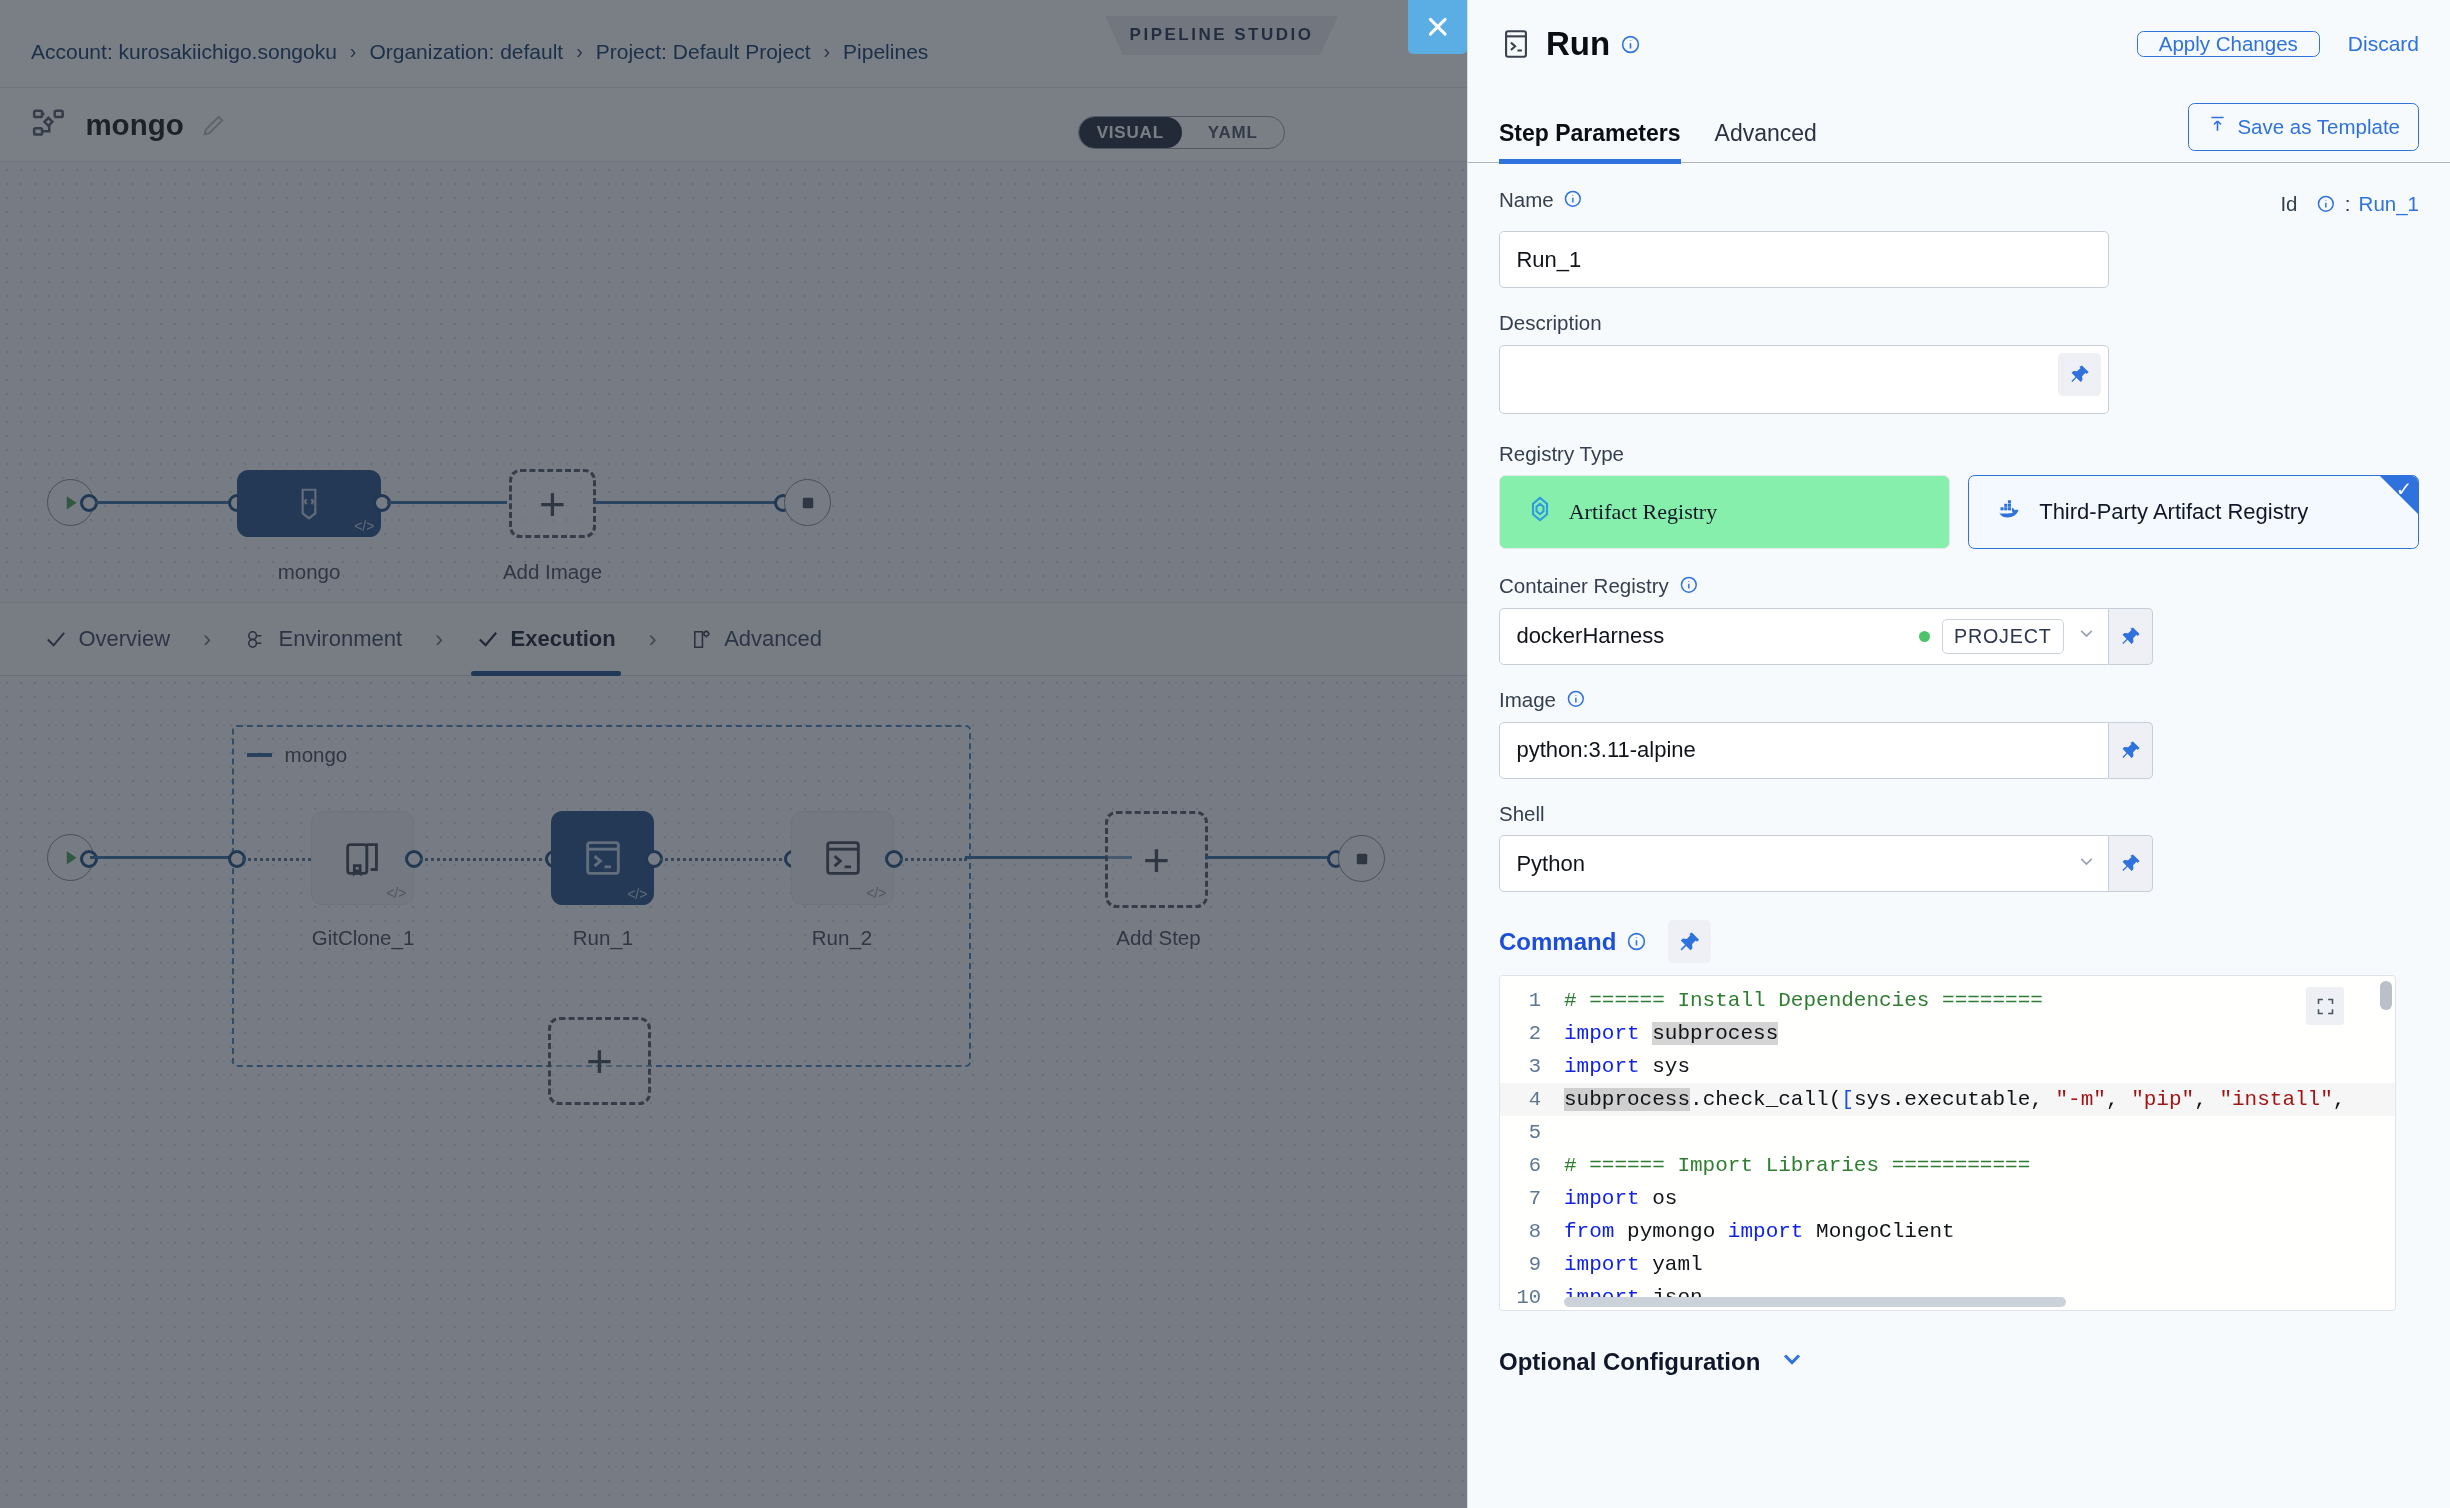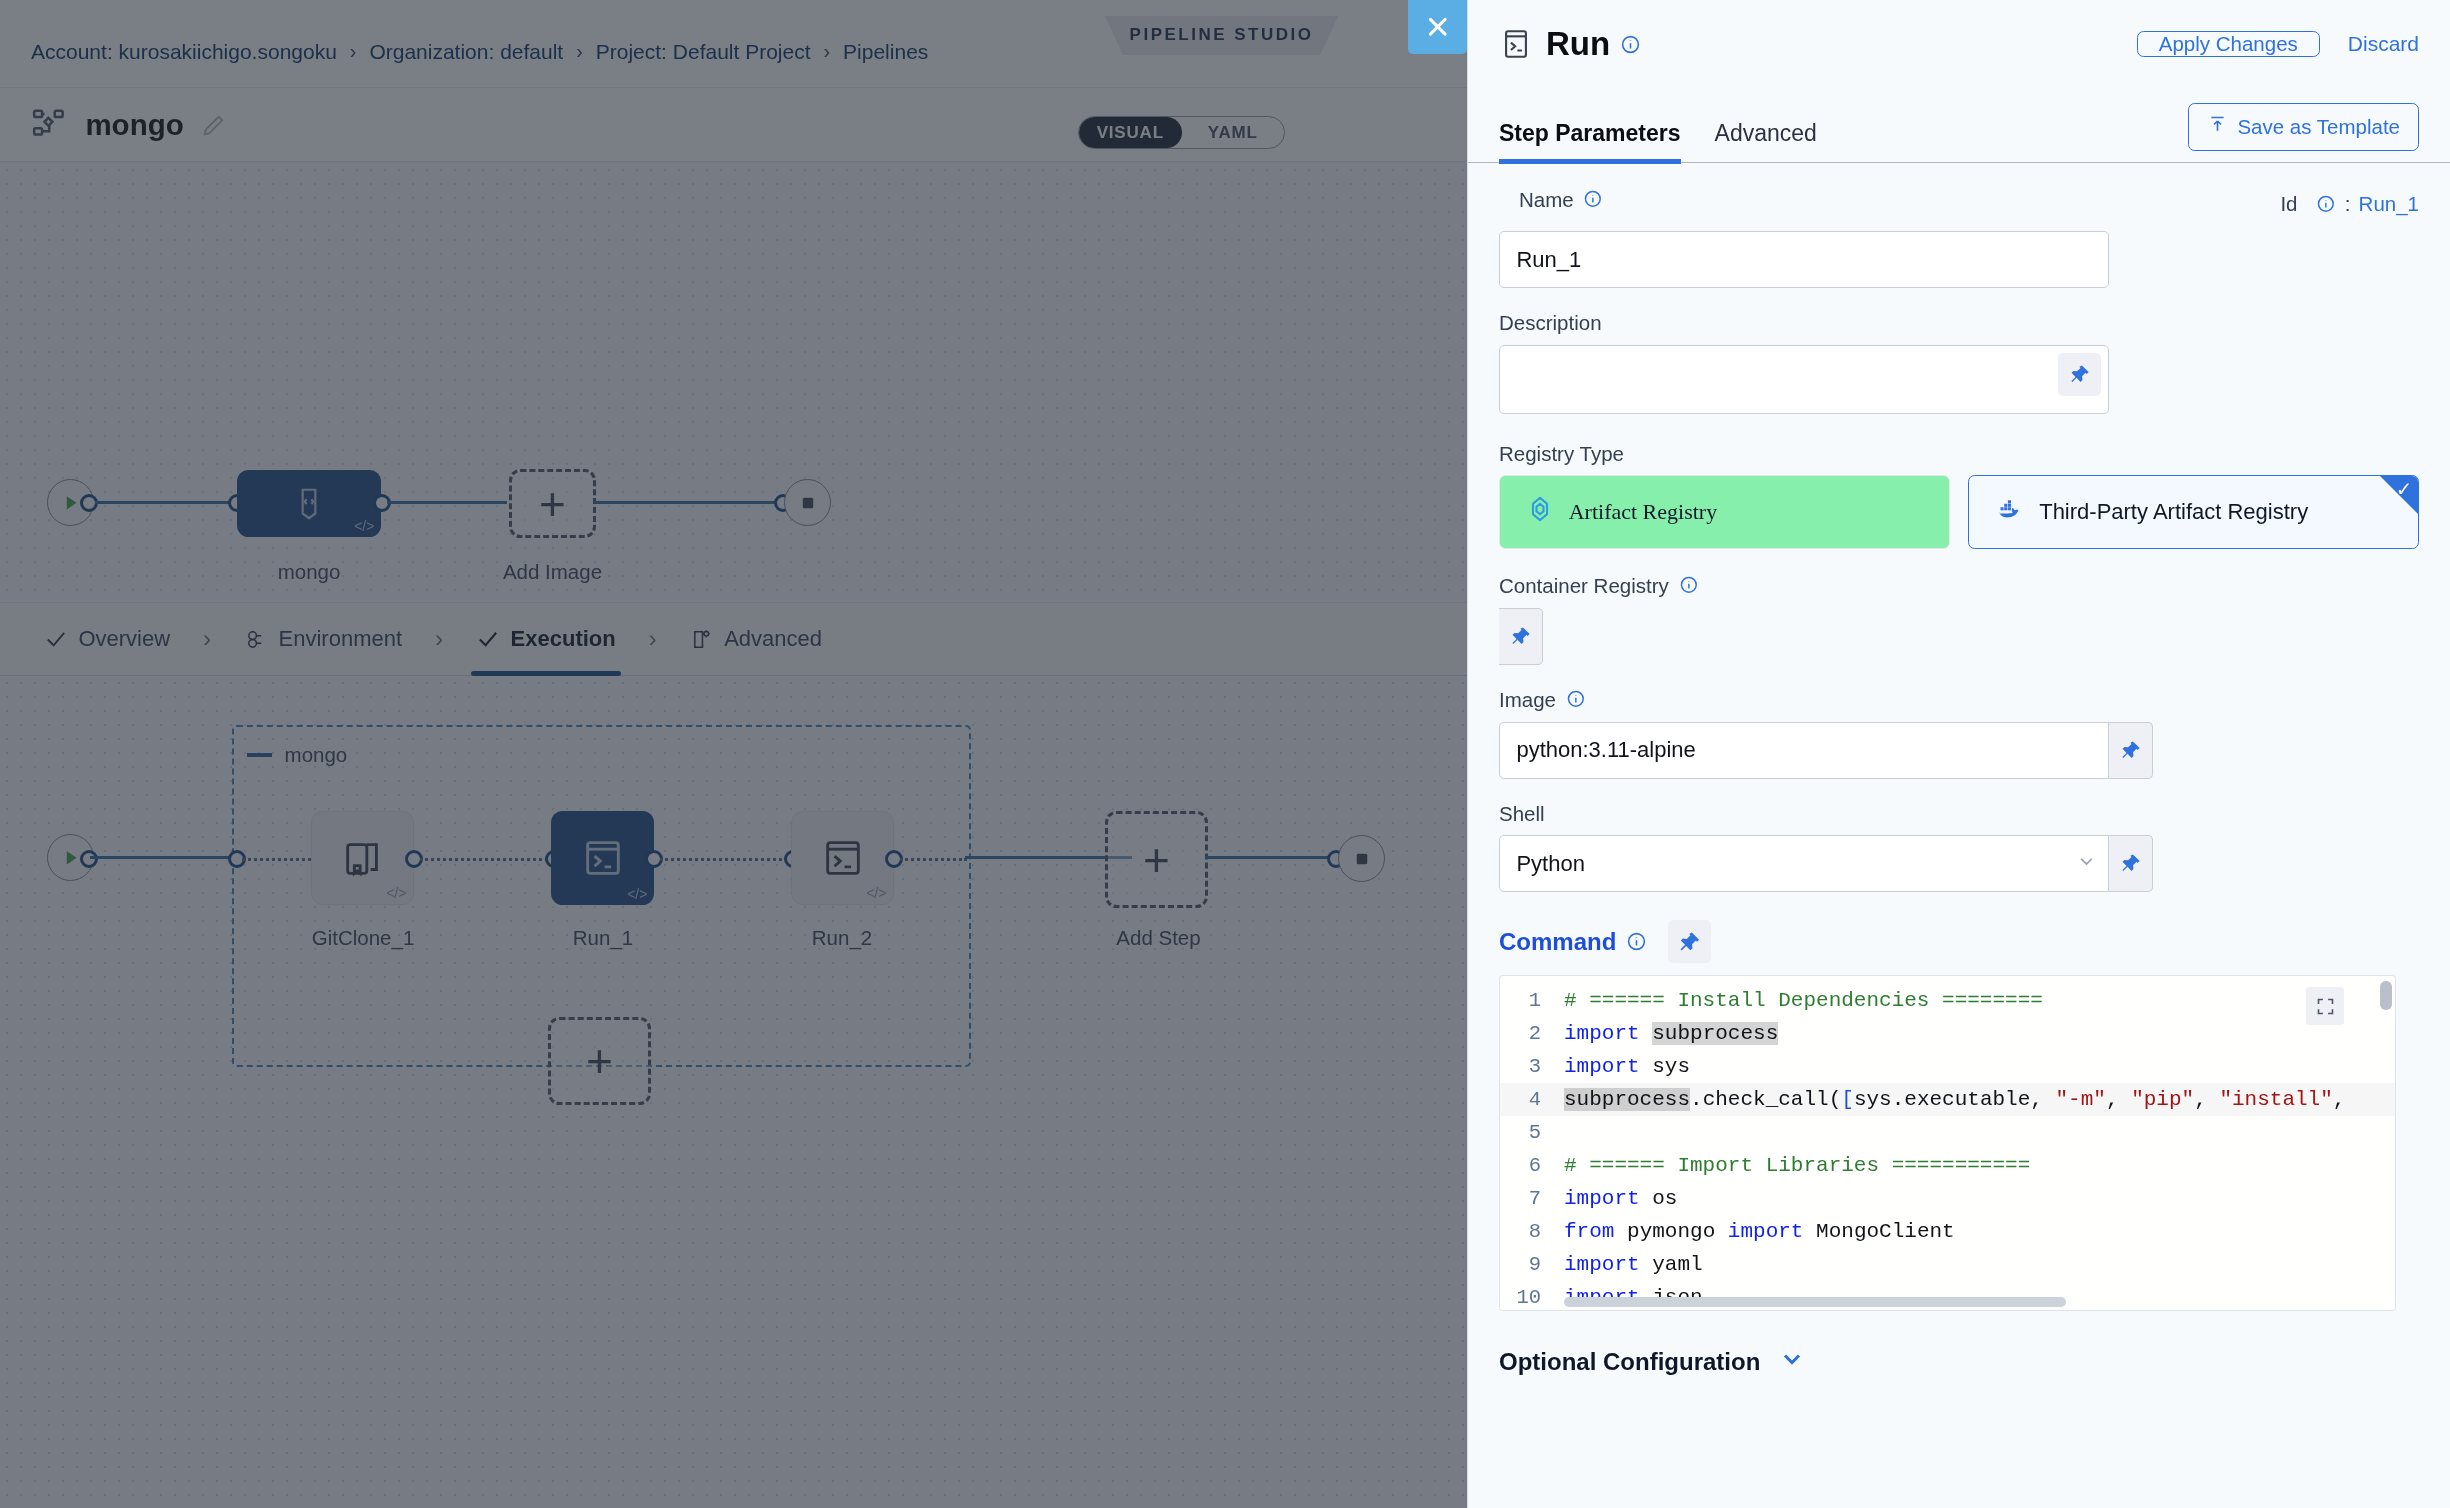--- a/index.html
+++ b/index.html
@@ -144,21 +144,21 @@
     border-bottom:1.6px solid #aeb6c0; background:#f7fafd; position:relative;
   }
   .ptab { font-size:23px; color:#2a3140; padding-bottom:14.7px; margin-right:34px; position:relative; cursor:pointer;}
   .ptab.active { font-weight:700; color:#0b0d12; }
   .ptab.active::after { content:""; position:absolute; left:0; right:0; bottom:-1.6px; height:4.9px; background:#2f72dd; }
   .save-tmpl { position:absolute; right:31px; bottom:11.5px; display:flex; align-items:center; gap:9.8px;}
 
   .panel-body { flex:1; overflow:hidden; padding:24.6px 31px 0 31px; }
 
   .fld-label { font-size:20.5px; color:#34404f; margin-bottom:9.8px; display:flex; align-items:center; }
-  .fld-row { display:flex; align-items:center; justify-content:space-between; margin-bottom:9.8px;margin-left:20px;}
+  .fld-row { display:flex; align-items:center; justify-content:space-between; margin-bottom:9.8px;}
   .id-chunk { font-size:20.5px; color:#34404f; display:flex; align-items:center; gap:8.2px;}
   .id-val { color:#2f72dd; }
 
   .txt-input {
     width:610px; height:57px; border:0.8px solid #c7ced8; border-radius:4.9px;
     background:#fff; font-size:22px; color:#10131a; padding:0 16.4px;
     font-family:"Liberation Sans", sans-serif; outline:none;
   }
   .txt-area {
     width:610px; height:69px; border:0.8px solid #c7ced8; border-radius:4.9px;
@@ -535,20 +535,30 @@
       <div class="fld-label" style="margin-top:24.6px;">
         <span>Container Registry</span>
         <span class="info-i">
           <svg viewBox="0 0 24 24" width="19.7" height="19.7" fill="none" stroke="#2f72dd" stroke-width="1.8">
               <circle cx="12" cy="12" r="9"></circle>
               <path d="M12 10.6v6M12 7.4v.6"></path>
             </svg>
         </span>
       </div>
       <div style="display:flex; align-items:center;">
+        <div class="combo" style="border-top-right-radius:0; border-bottom-right-radius:0;">
+          <span style="flex:1;">dockerHarness</span>
+          <span class="green-dot"></span>
+          <span class="scope-pill">PROJECT</span>
+          <span class="caret">
+            <svg viewBox="0 0 24 24" width="21" height="21" fill="none" stroke="#98a2b3" stroke-width="2">
+                <path d="M6 9l6 6 6-6"></path>
+              </svg>
+          </span>
+        </div>
         <div class="pin-attached">
           <svg viewBox="0 0 24 24" width="23" height="23" fill="#2f72dd">
               <path d="M14.5 2.5l7 7-2 2-1.2-1.2-3.6 3.6.4 3.8-2 2-4.2-4.2-4.4 4.4-1-1 4.4-4.4L3.7 10.3l2-2 3.8.4 3.6-3.6L11.9 4z"></path>
             </svg>
         </div>
       </div>
 
       
       <div class="fld-label" style="margin-top:23px;">
         <span>Image</span>

